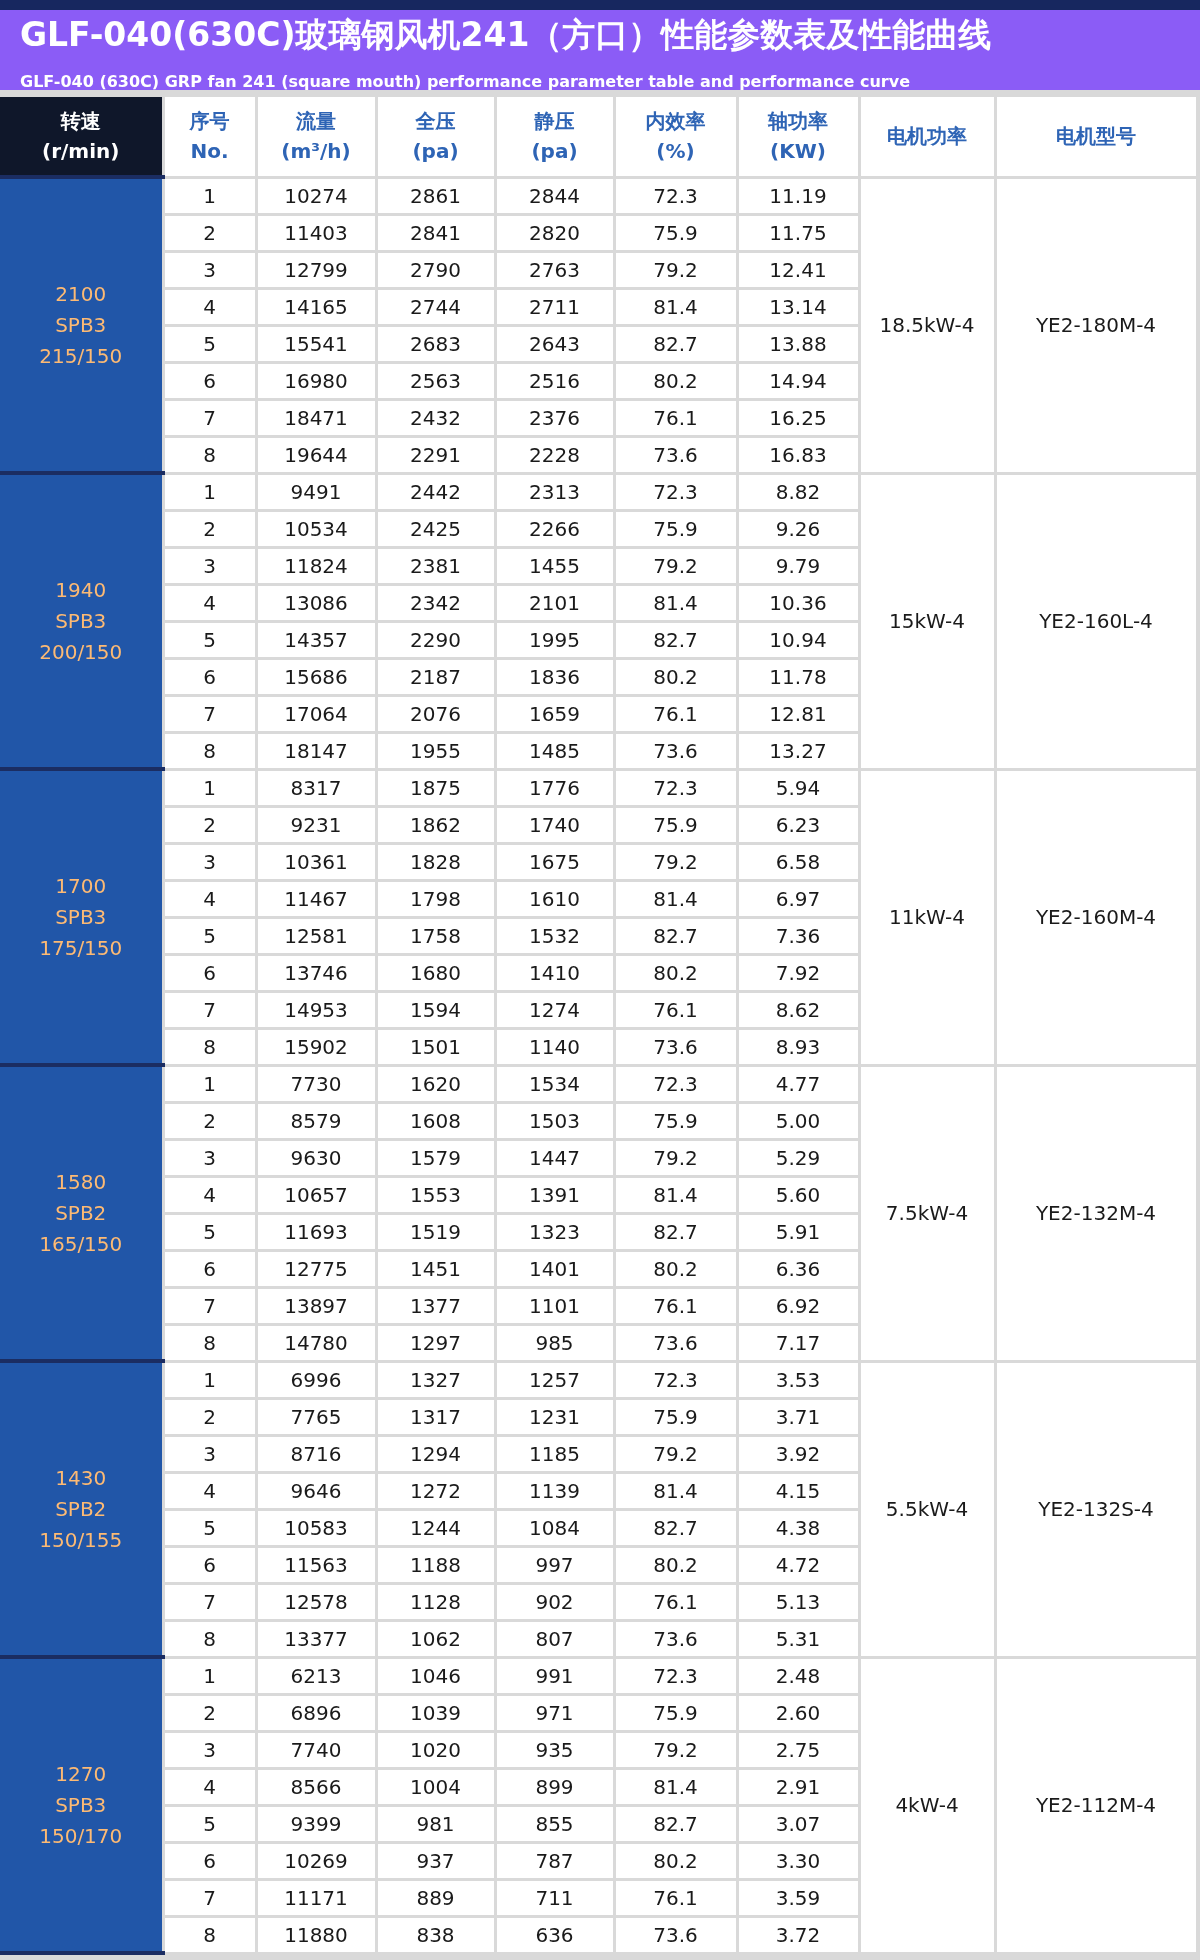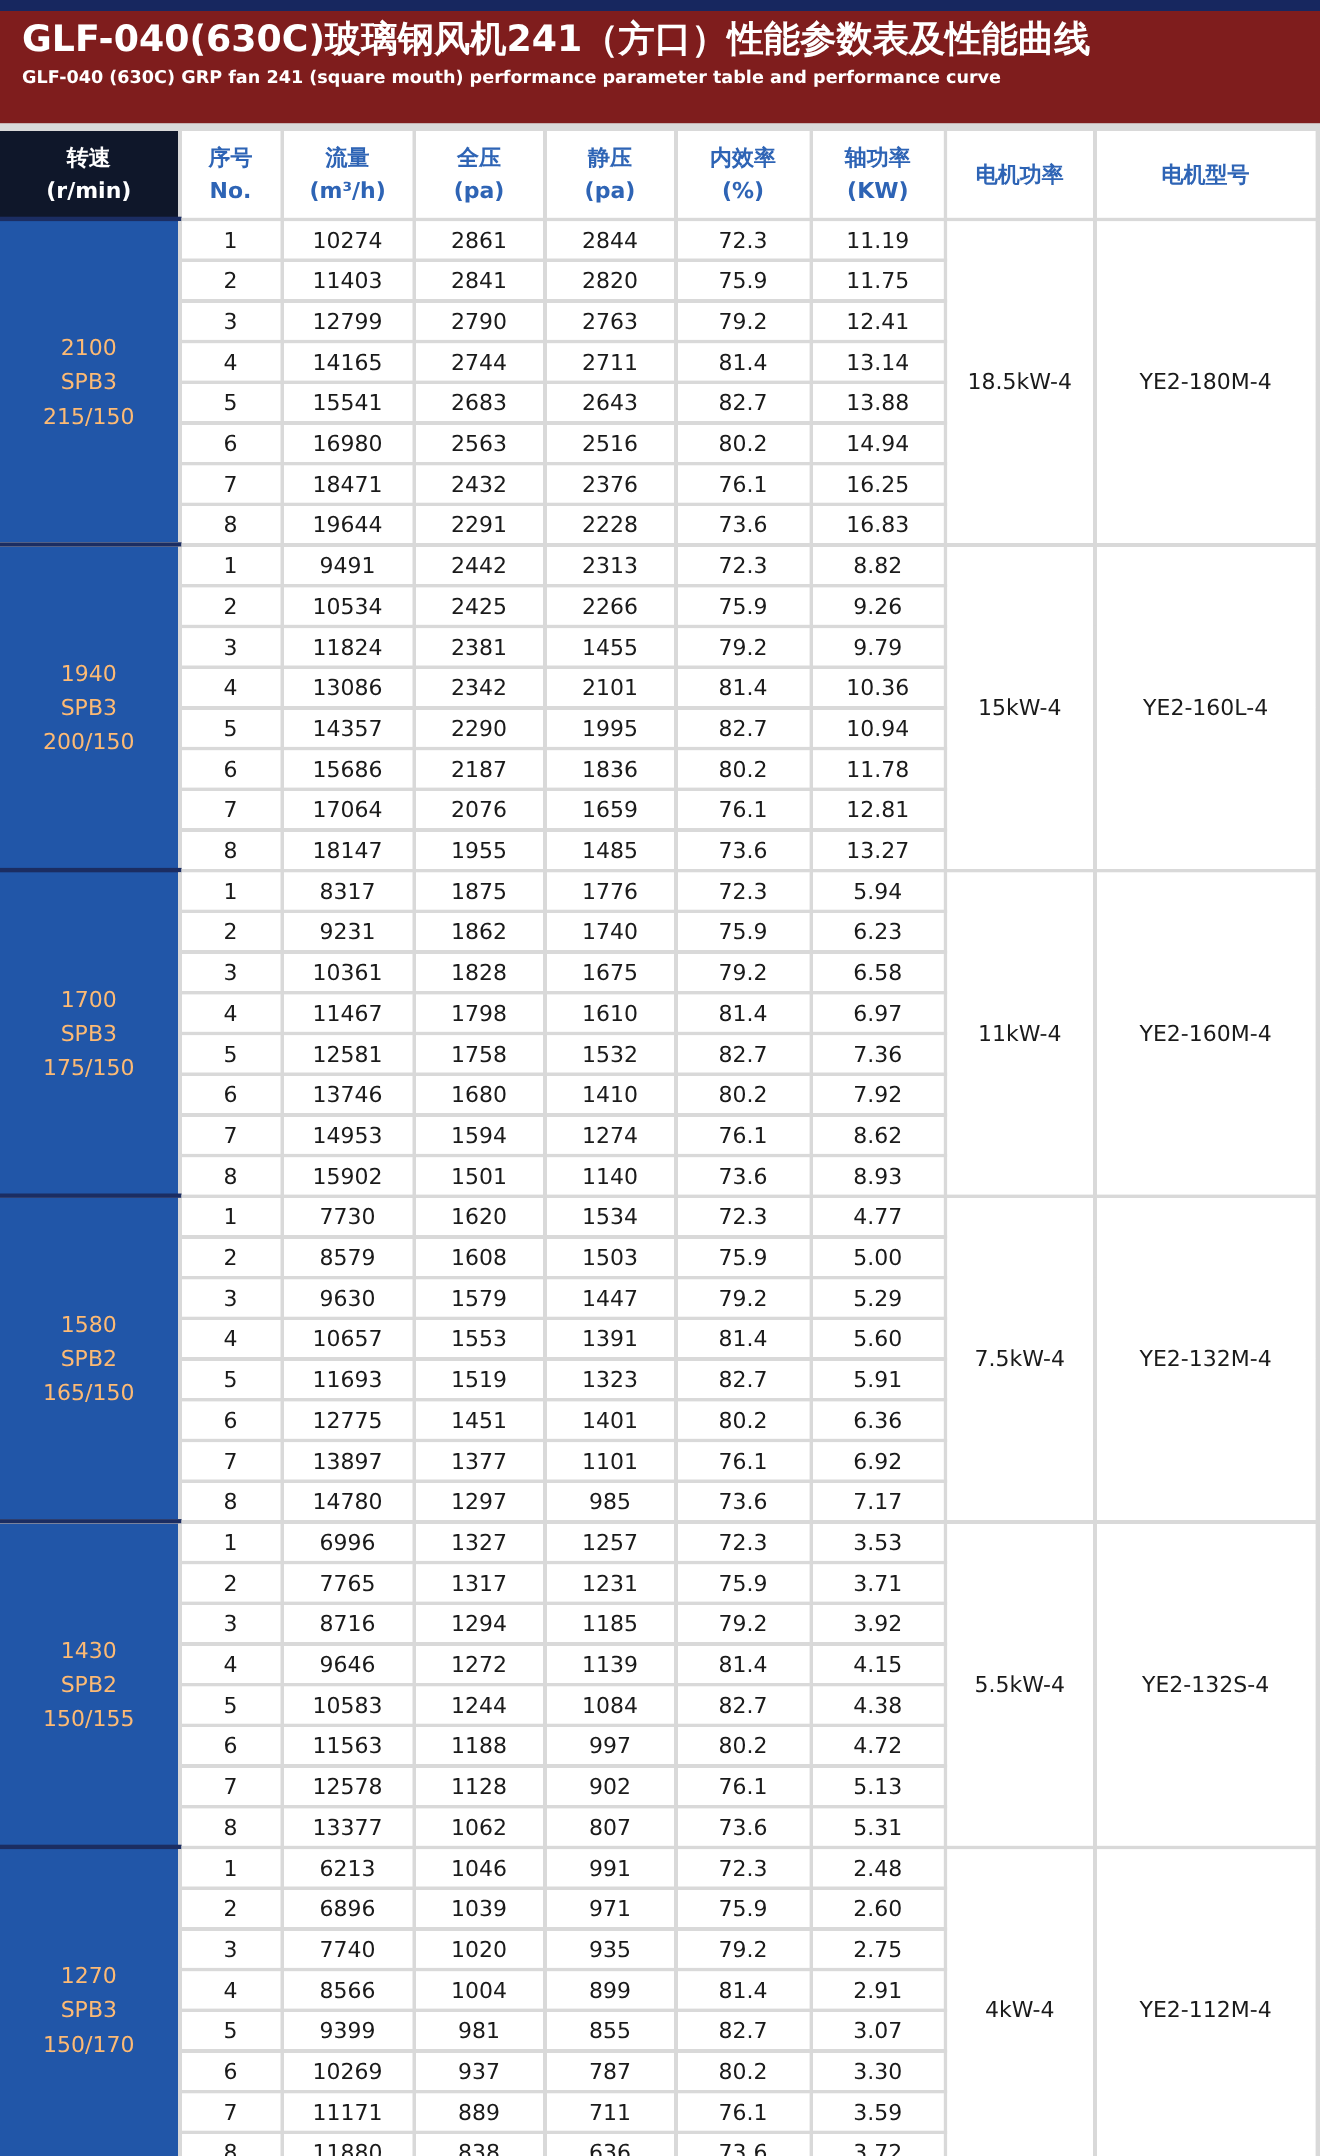--- a/index.html
+++ b/index.html
@@ -8,37 +8,37 @@
     height: 1960px;
     background: #d9d9d9;
     overflow: hidden;
     font-family: "DejaVu Sans", "Liberation Sans", sans-serif;
   }
   .top-strip {
     height: 10px;
     background: #17275f;
   }
   .banner {
-    height: 102px;
-    background: #7f1d1d;
+    height: 80px;
+    background: #8b5cf6;
     color: #ffffff;
     box-sizing: border-box;
     padding: 5px 8px 0 20px;
   }
   .banner .title {
     margin: 0;
     font-size: 33px;
     font-weight: bold;
     line-height: 1.2;
     white-space: nowrap;
   }
   .banner .subtitle {
     font-size: 16px;
     font-weight: bold;
-    margin-top: 5px;
+    margin-top: 17px;
     white-space: nowrap;
   }
   table.perf {
     border-collapse: collapse;
     table-layout: fixed;
     width: 1197px;
     margin-top: 4px;
   }
   .perf th, .perf td {
     border: 3px solid #d9d9d9;

